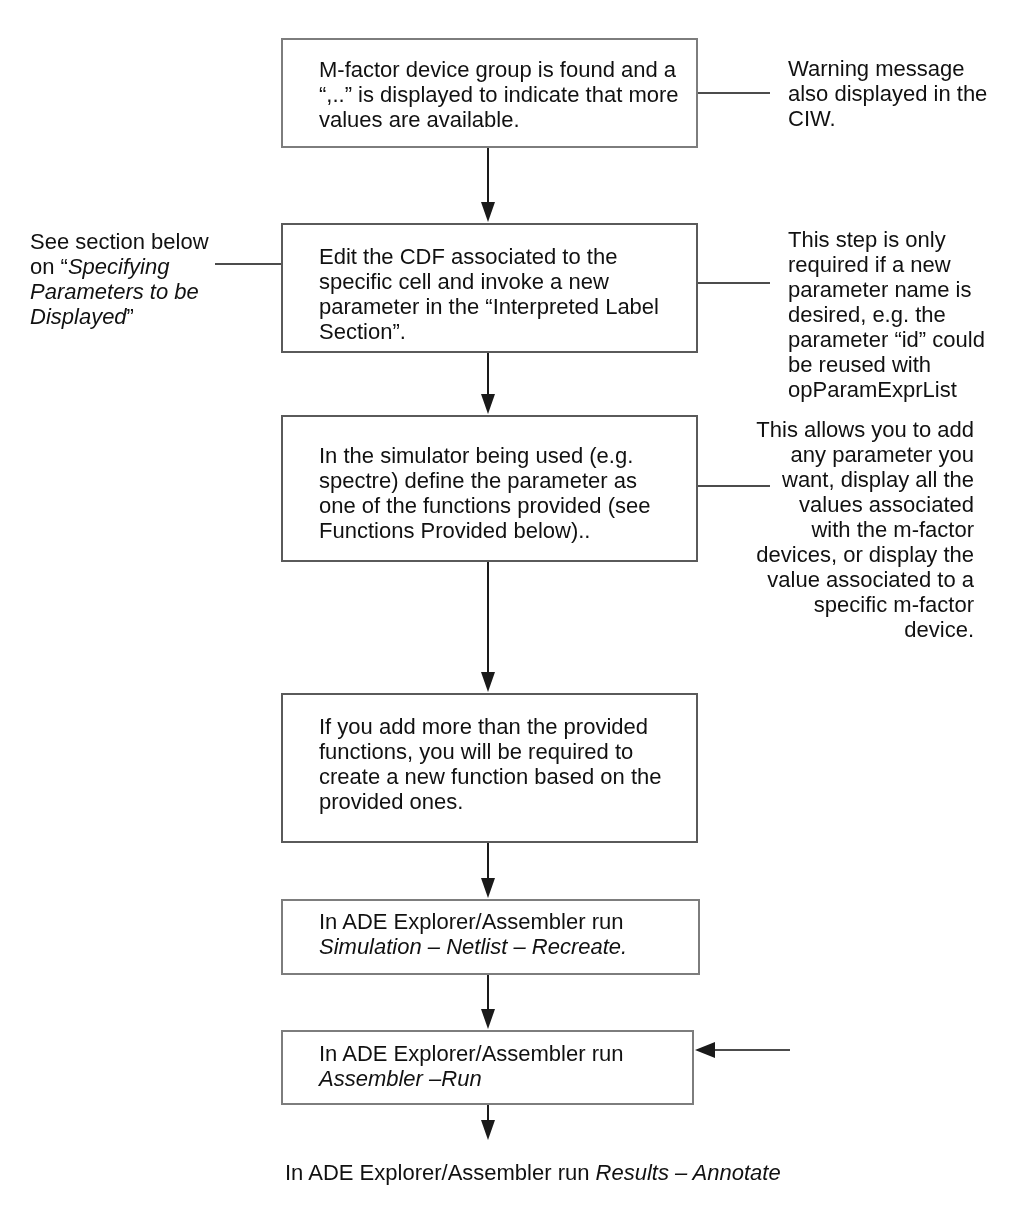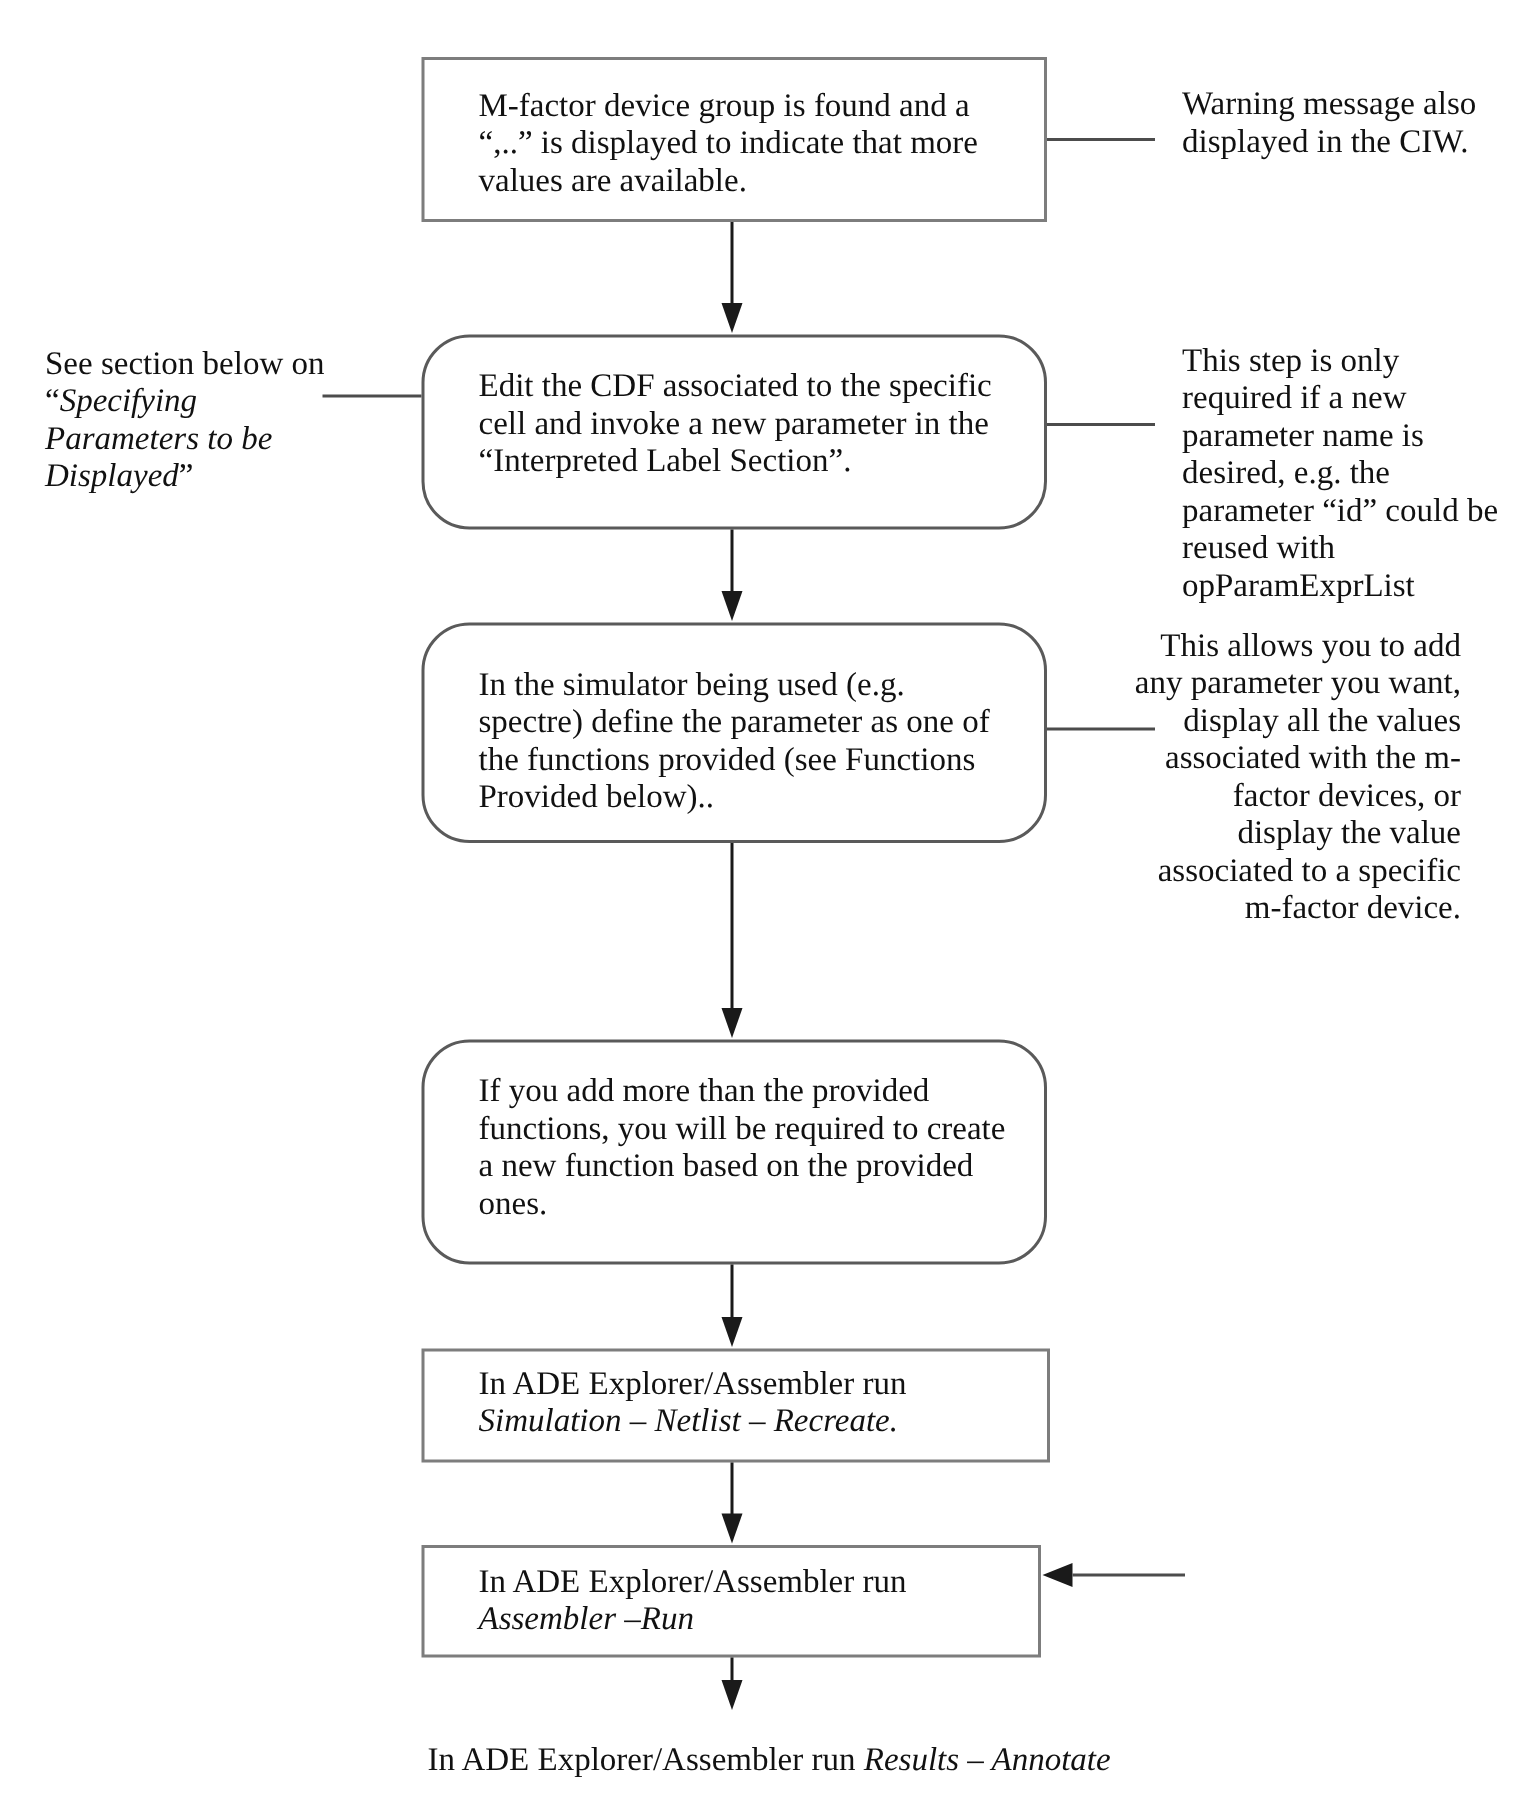--- a/index.html
+++ b/index.html
@@ -1,33 +1,33 @@
 <!DOCTYPE html>
 <html><head>
 <meta charset="utf-8">
 <style>
   html, body { margin: 0; padding: 0; background: #ffffff; }
   .canvas {
     position: relative;
     width: 1013px;
     height: 1213px;
     background: #ffffff;
-    font-family: Liberation Serif, serif;
+    font-family: Liberation Sans, sans-serif;
     font-size: 22px;
     line-height: 25px;
     color: #111111;
     overflow: hidden;
   }
   .box {
     position: absolute;
     box-sizing: border-box;
     border: 2px solid #7d7d7d;
     background: #ffffff;
   }
-  .box-dark { border-color: #5a5a5a; border-radius: 32px; }
+  .box-dark { border-color: #5a5a5a; }
   .note { position: absolute; }
   .it { font-style: italic; }
   .vline {
     position: absolute;
     width: 2px;
     background: #1a1a1a;
   }
   .hline {
     position: absolute;
     height: 2px;

